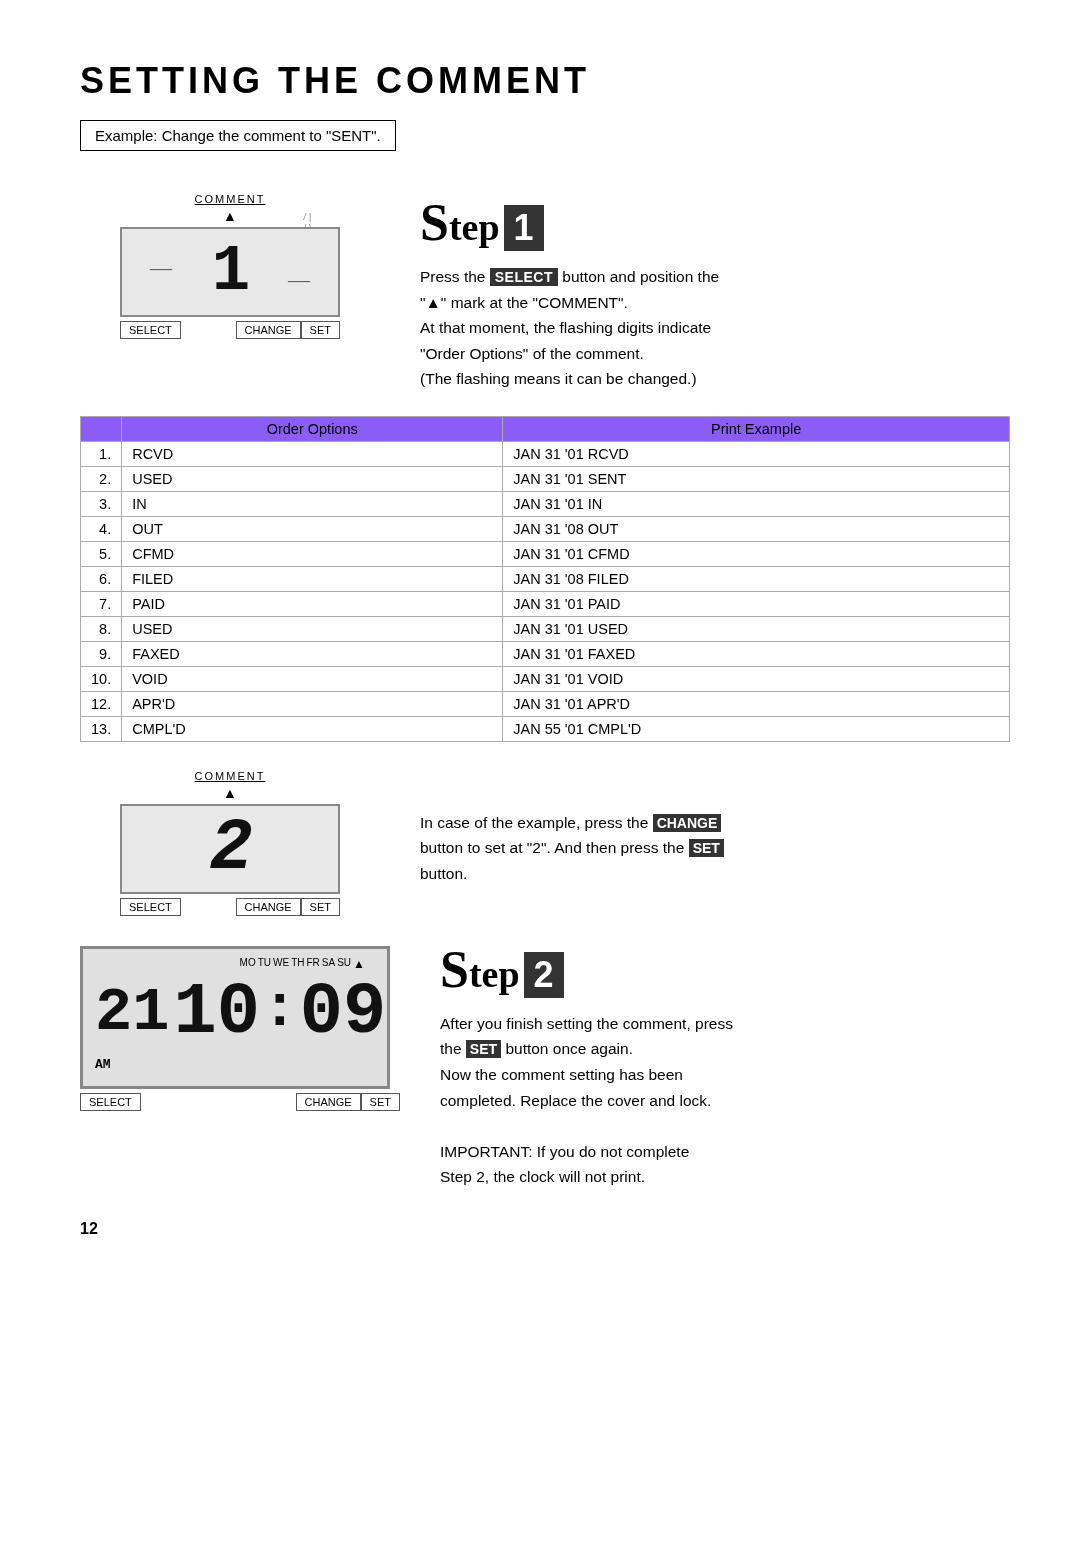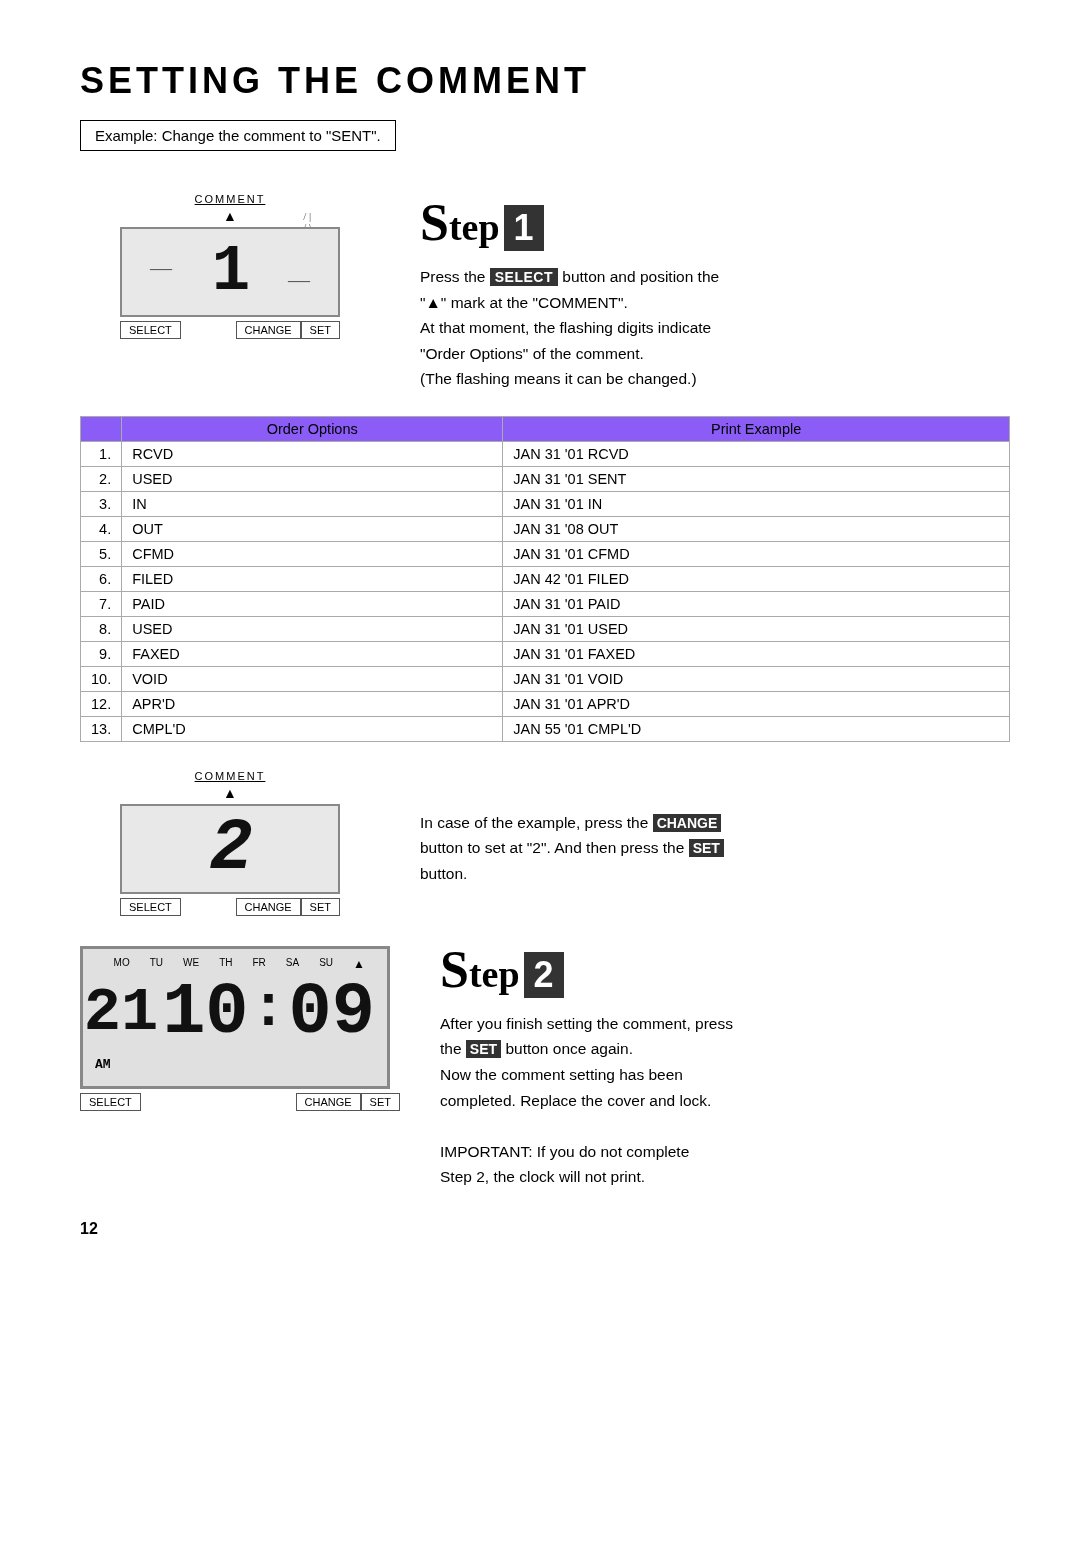--- a/index.html
+++ b/index.html
@@ -183,41 +183,41 @@
       width: 310px;
       border: 3px solid #888;
       background: #e0e0e0;
       padding: 8px 12px;
       position: relative;
       margin-top: 6px;
     }
     .lcd-large-inner {
       display: flex;
       align-items: center;
-      justify-content: flex-end;
+      justify-content: flex-start;
       height: 80px;
     }
     .lcd-large-digit {
       font-size: 78px;
       font-family: 'Courier New', monospace;
       font-weight: bold;
       color: #111;
     }
     .lcd-large-colon {
       font-size: 60px;
       font-family: 'Courier New', monospace;
       font-weight: bold;
       color: #111;
       margin: 0 2px;
       margin-bottom: 8px;
     }
     .lcd-large-days {
       display: flex;
       justify-content: flex-end;
-      gap: 20px;
+      gap: 2px;
       font-size: 10px;
       font-family: Arial, sans-serif;
       padding-right: 10px;
       margin-bottom: 2px;
     }
     .lcd-large-bottom {
       display: flex;
       justify-content: space-between;
       align-items: flex-end;
       margin-top: 4px;
@@ -332,21 +332,21 @@
     <td>JAN 31 '08 OUT</td>
   </tr>
       <tr>
     <td>5.</td>
     <td>CFMD</td>
     <td>JAN 31 '01 CFMD</td>
   </tr>
       <tr>
     <td>6.</td>
     <td>FILED</td>
-    <td>JAN 42 '01 FILED</td>
+    <td>JAN 31 '08 FILED</td>
   </tr>
       <tr>
     <td>7.</td>
     <td>PAID</td>
     <td>JAN 31 '01 PAID</td>
   </tr>
       <tr>
     <td>8.</td>
     <td>USED</td>
     <td>JAN 31 '01 USED</td>

